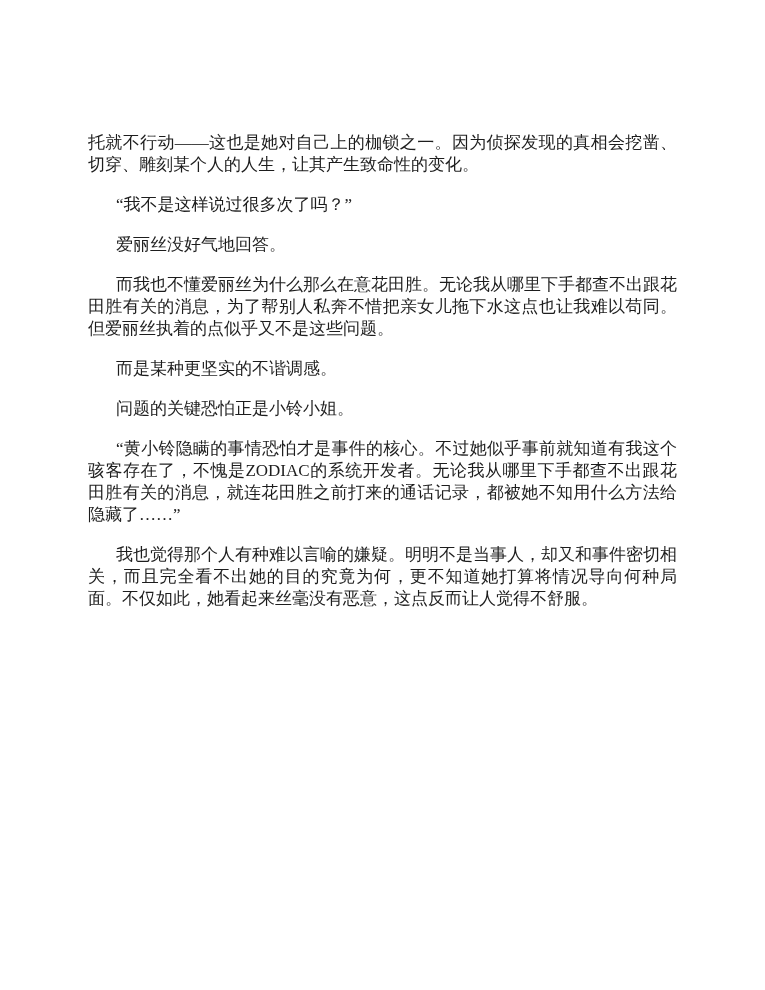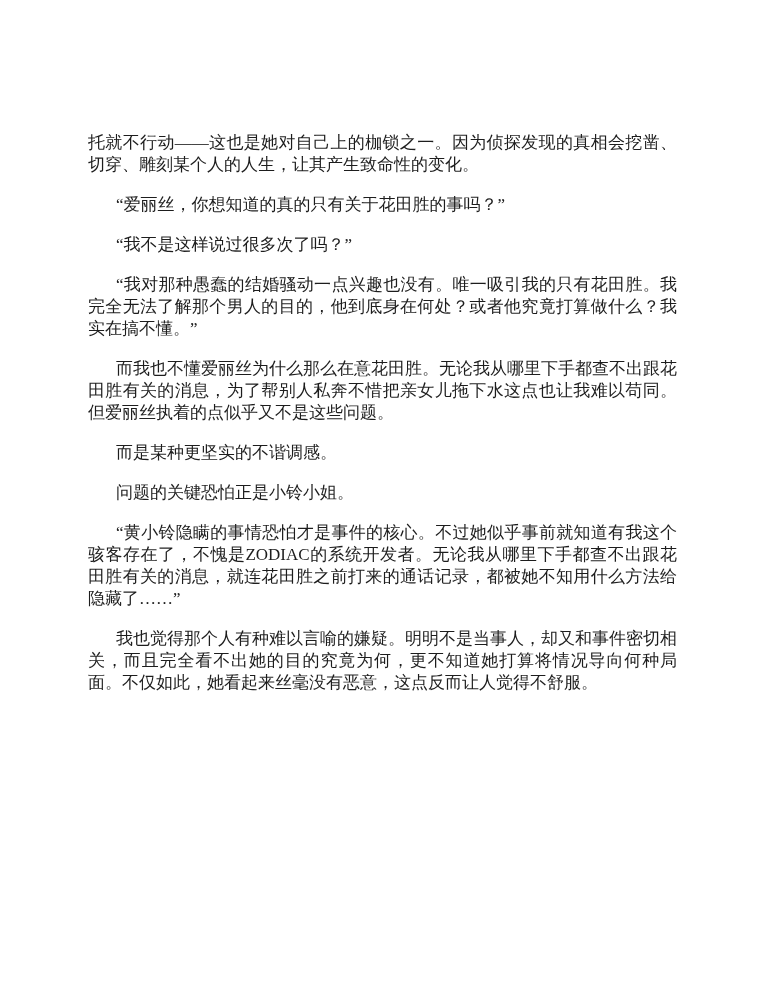--- a/index.html
+++ b/index.html
@@ -33,21 +33,20 @@
   }
   .page p.flush {
     text-indent: 0;
   }
 </style>
 </head>
 <body>
 
 <div class="page">
   <p class="flush">托就不行动——这也是她对自己上的枷锁之一。因为侦探发现的真相会挖凿、切穿、雕刻某个人的人生，让其产生致命性的变化。</p>
-  <p>“爱丽丝，你想知道的真的只有关于花田胜的事吗？”</p>
   <p>“我不是这样说过很多次了吗？”</p>
-  <p>“我对那种愚蠢的结婚骚动一点兴趣也没有。唯一吸引我的只有花田胜。我完全无法了解那个男人的目的，他到底身在何处？或者他究竟打算做什么？我实在搞不懂。”</p>
+  <p>爱丽丝没好气地回答。</p>
   <p>而我也不懂爱丽丝为什么那么在意花田胜。无论我从哪里下手都查不出跟花田胜有关的消息，为了帮别人私奔不惜把亲女儿拖下水这点也让我难以苟同。但爱丽丝执着的点似乎又不是这些问题。</p>
   <p>而是某种更坚实的不谐调感。</p>
   <p>问题的关键恐怕正是小铃小姐。</p>
   <p>“黄小铃隐瞒的事情恐怕才是事件的核心。不过她似乎事前就知道有我这个骇客存在了，不愧是ZODIAC的系统开发者。无论我从哪里下手都查不出跟花田胜有关的消息，就连花田胜之前打来的通话记录，都被她不知用什么方法给隐藏了……”</p>
   <p>我也觉得那个人有种难以言喻的嫌疑。明明不是当事人，却又和事件密切相关，而且完全看不出她的目的究竟为何，更不知道她打算将情况导向何种局面。不仅如此，她看起来丝毫没有恶意，这点反而让人觉得不舒服。</p>
 </div>
 
 </body></html>

